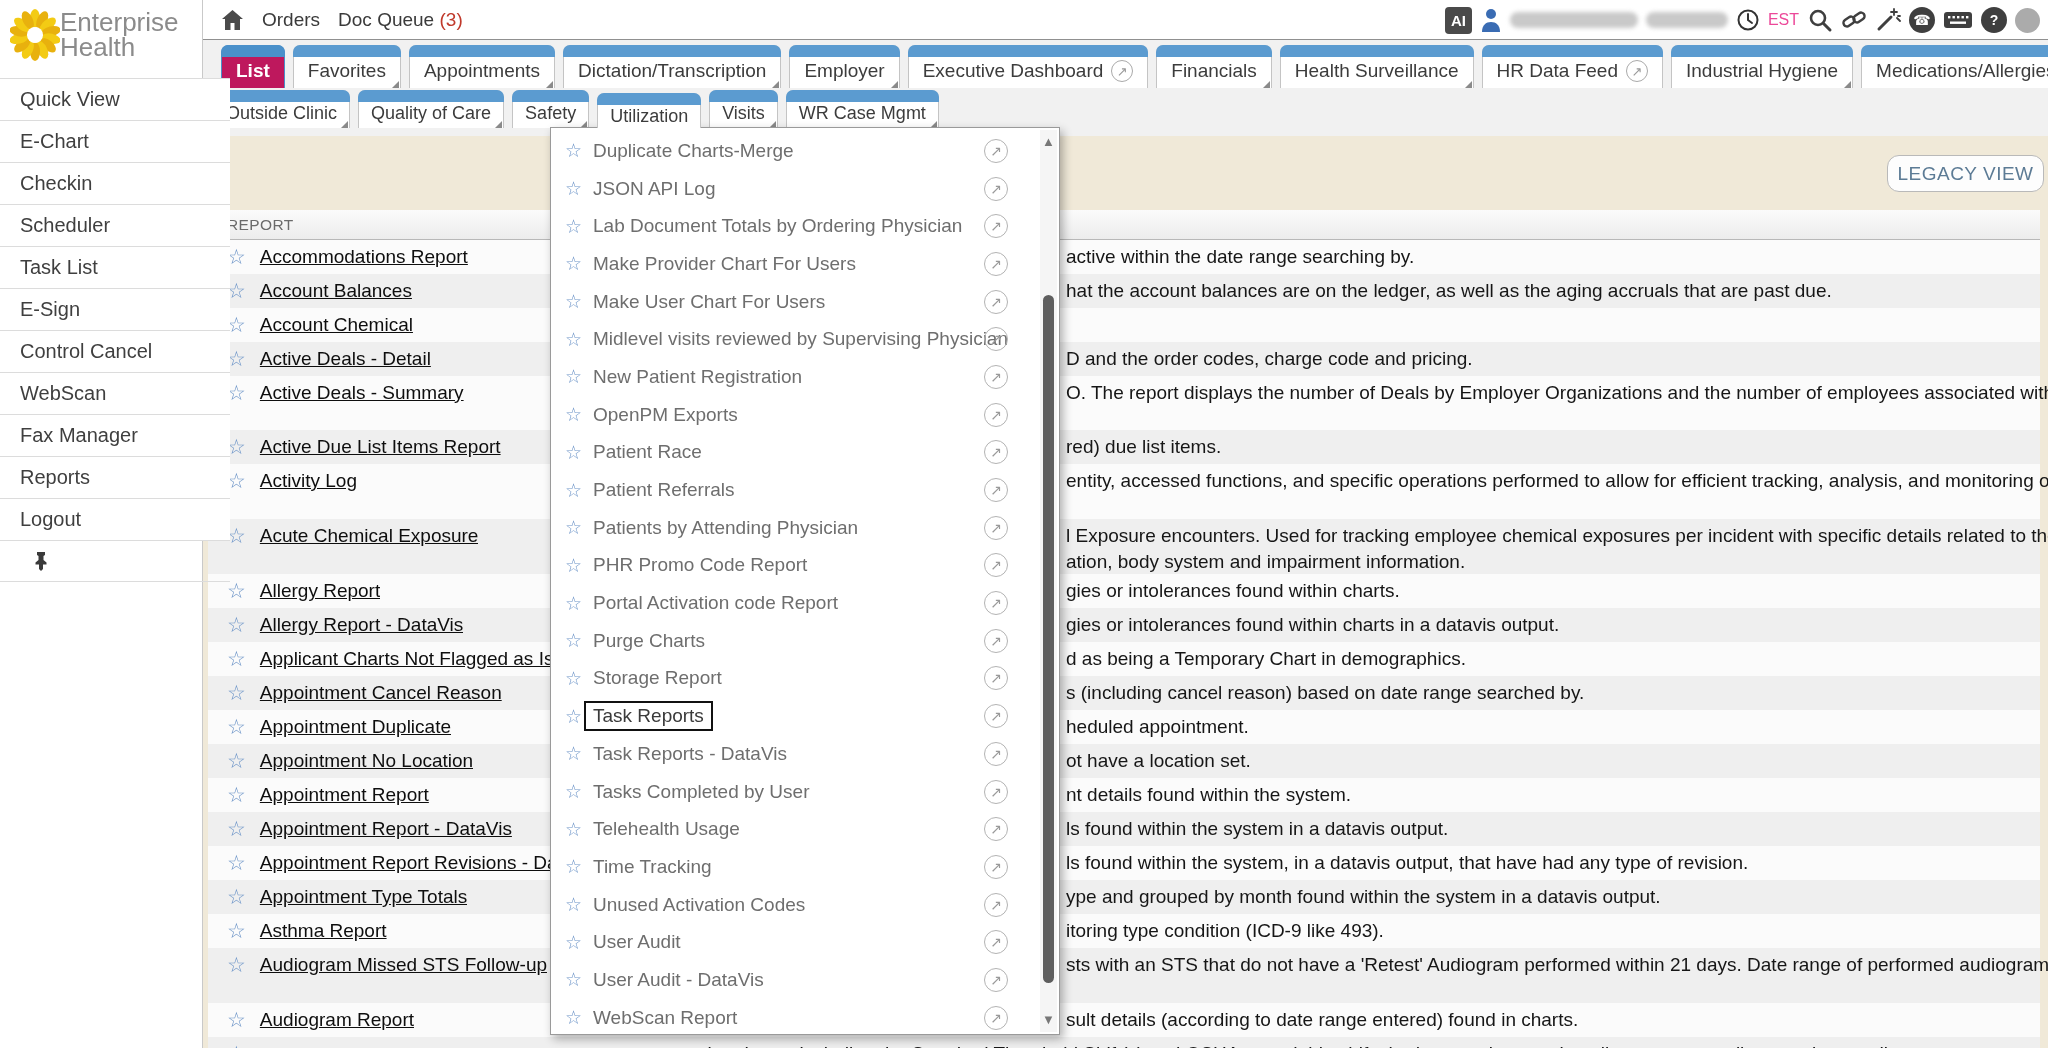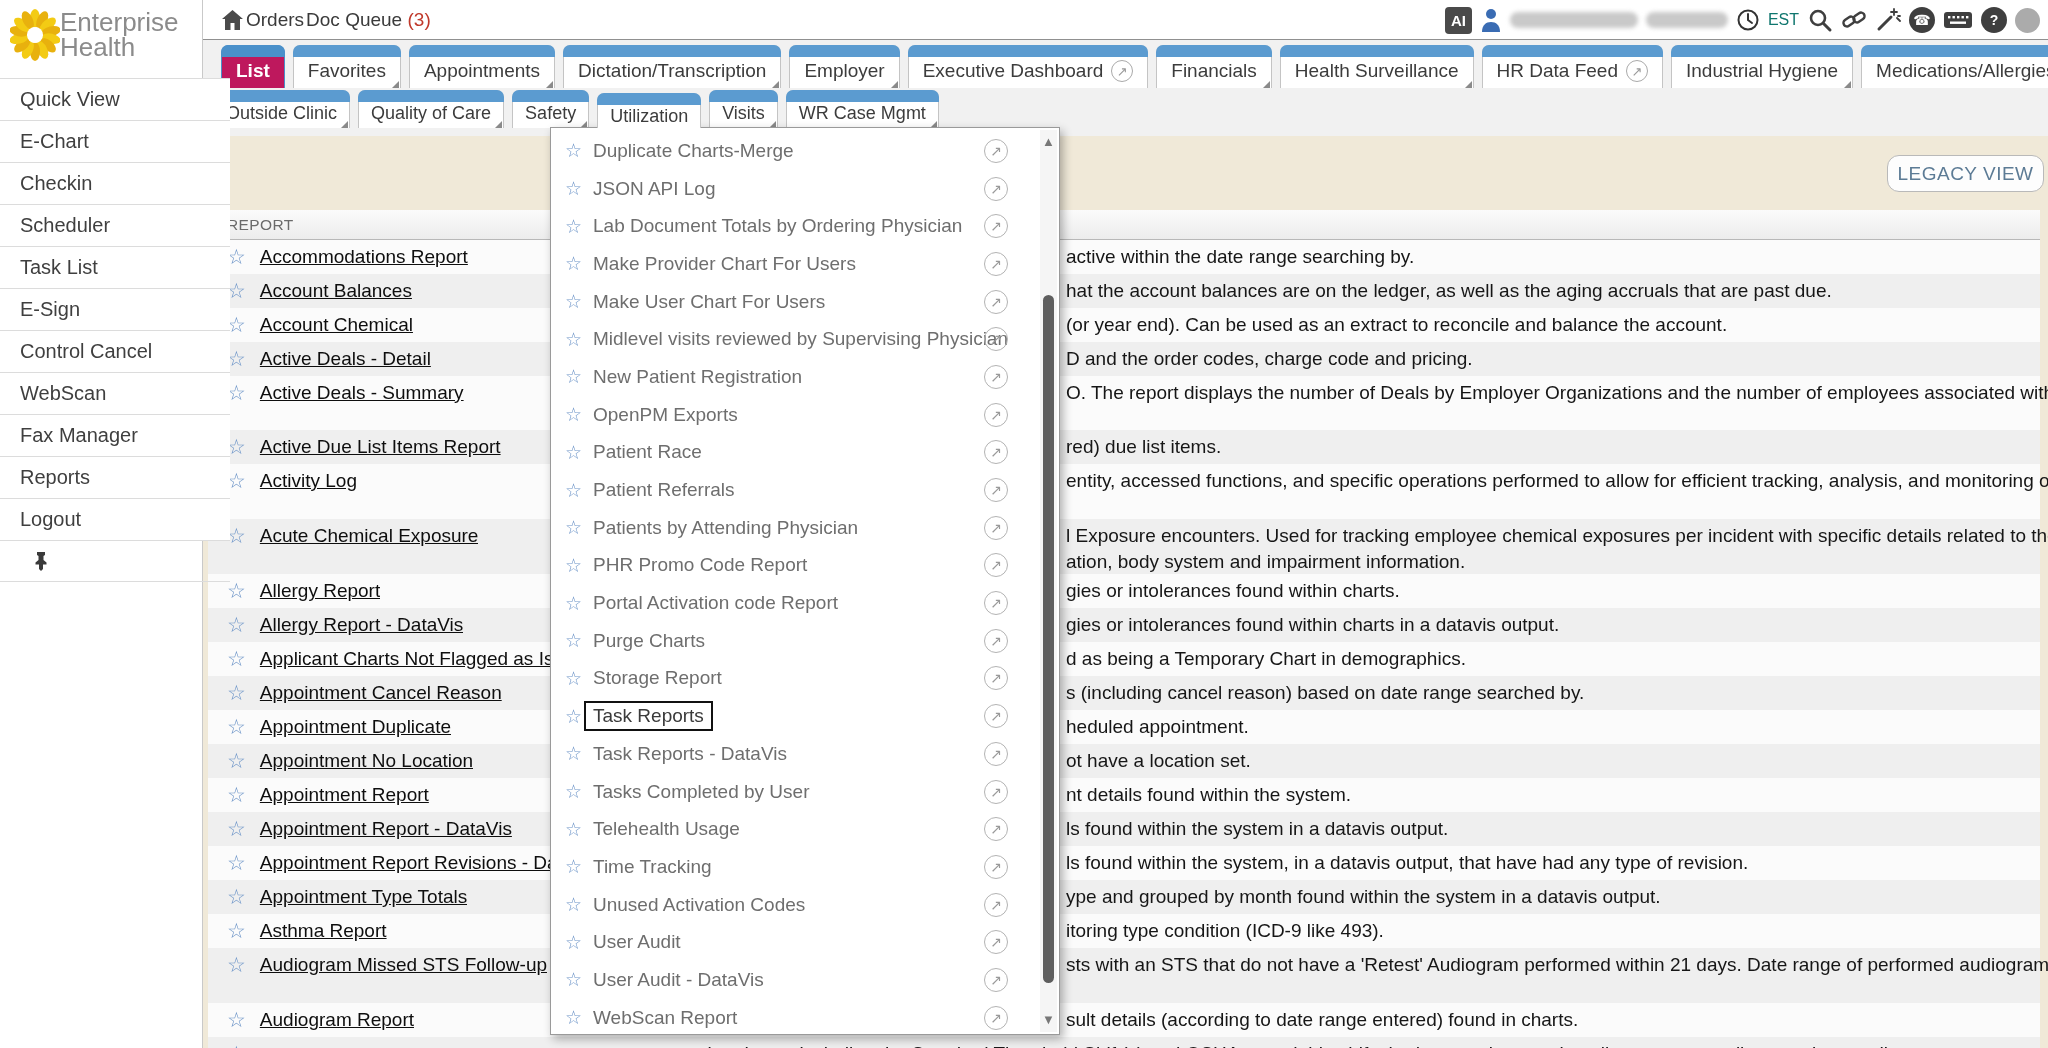--- a/index.html
+++ b/index.html
@@ -11,27 +11,27 @@
   #sidebar { position:absolute; left:0; top:0; width:203px; height:1048px; background:#fff; border-right:1px solid #c9c9c9; z-index:20; }
   #logo-block { position:absolute; left:0; top:0; width:203px; height:78px; }
   #logo-flower { position:absolute; left:10px; top:8px; }
   #logo-text { position:absolute; left:60px; top:10px; color:#8b8b8b; font-size:26px; line-height:25px; letter-spacing:0; }
   #side-nav { position:absolute; left:0; top:78px; width:230px; }
   .side-item { height:42px; line-height:41px; border-top:1px solid #dcdcdc; padding-left:20px; font-size:20px; color:#3f3f3f; cursor:pointer; background:#fff; }
   .side-pin-row { height:42px; border-top:1px solid #dcdcdc; border-bottom:1px solid #dcdcdc; padding-left:33px; display:flex; align-items:center; }
 
   
   #topbar { position:absolute; left:203px; top:0; width:1845px; height:40px; background:#fff; border-bottom:1px solid #909090; z-index:10; }
-  #breadcrumb { position:absolute; left:18px; top:0; height:40px; display:flex; align-items:center; gap:2px; }
+  #breadcrumb { position:absolute; left:18px; top:0; height:40px; display:flex; align-items:center; gap:18px; }
   .crumb { font-size:19px; color:#3a3a3a; cursor:pointer; }
   .crumb-count { color:#c0392b; }
   #topbar-right { position:absolute; right:8px; top:0; height:40px; display:flex; align-items:center; gap:8px;text-align:center; }
   #ai-badge { width:27px; height:27px; background:#4a4a4a; border-radius:4px; color:#fff; font-weight:bold; font-size:15px; display:flex; align-items:center; justify-content:center; cursor:pointer; }
   .blur-bar { height:16px; background:#c9c9c9; border-radius:8px; filter:blur(2px); }
-  #tz-label { font-size:16px; color:#0f766e; }
+  #tz-label { font-size:16px; color:#ec4899; }
   .tb-circle { width:26px; height:26px; border-radius:50%; background:#3f3f3f; color:#fff; display:flex; align-items:center; justify-content:center; font-size:14px; cursor:pointer; }
   .tb-plain-circle { width:25px; height:25px; border-radius:50%; background:#ababab; }
 
   
   #content { position:absolute; left:203px; top:40px; width:1845px; height:1008px; background:#f0e9d8; }
   #tabstrip { position:absolute; left:0; top:0; width:1845px; height:96px; background:#f1f1f1; }
   .tabrow { position:absolute; display:flex; gap:8px; align-items:flex-end; }
   #tabrow1 { left:18px; top:8px; height:40px; }
   #tabrow2 { left:10px; top:55px; height:33px; }
   .tab { position:relative; background:#fff; border:1px solid #c4c4c4; border-bottom:none; border-radius:8px 8px 0 0; cursor:pointer; }
@@ -175,21 +175,20 @@
               <span class="r-star">☆</span>
               <span class="r-link">Account Balances</span>
             </div>
             <div class="r-desc">hat the account balances are on the ledger, as well as the aging accruals that are past due.</div>
           </div>
           <div class="r-row odd" style="height: 34px;">
             <div class="r-name">
               <span class="r-star">☆</span>
               <span class="r-link">Account Chemical</span>
             </div>
-            <div class="r-desc">(or year end). Can be used as an extract to reconcile and balance the account.</div>
           </div>
           <div class="r-row even" style="height: 34px;">
             <div class="r-name">
               <span class="r-star">☆</span>
               <span class="r-link">Active Deals - Detail</span>
             </div>
             <div class="r-desc">D and the order codes, charge code and pricing.</div>
           </div>
           <div class="r-row odd" style="height: 54px;">
             <div class="r-name">

